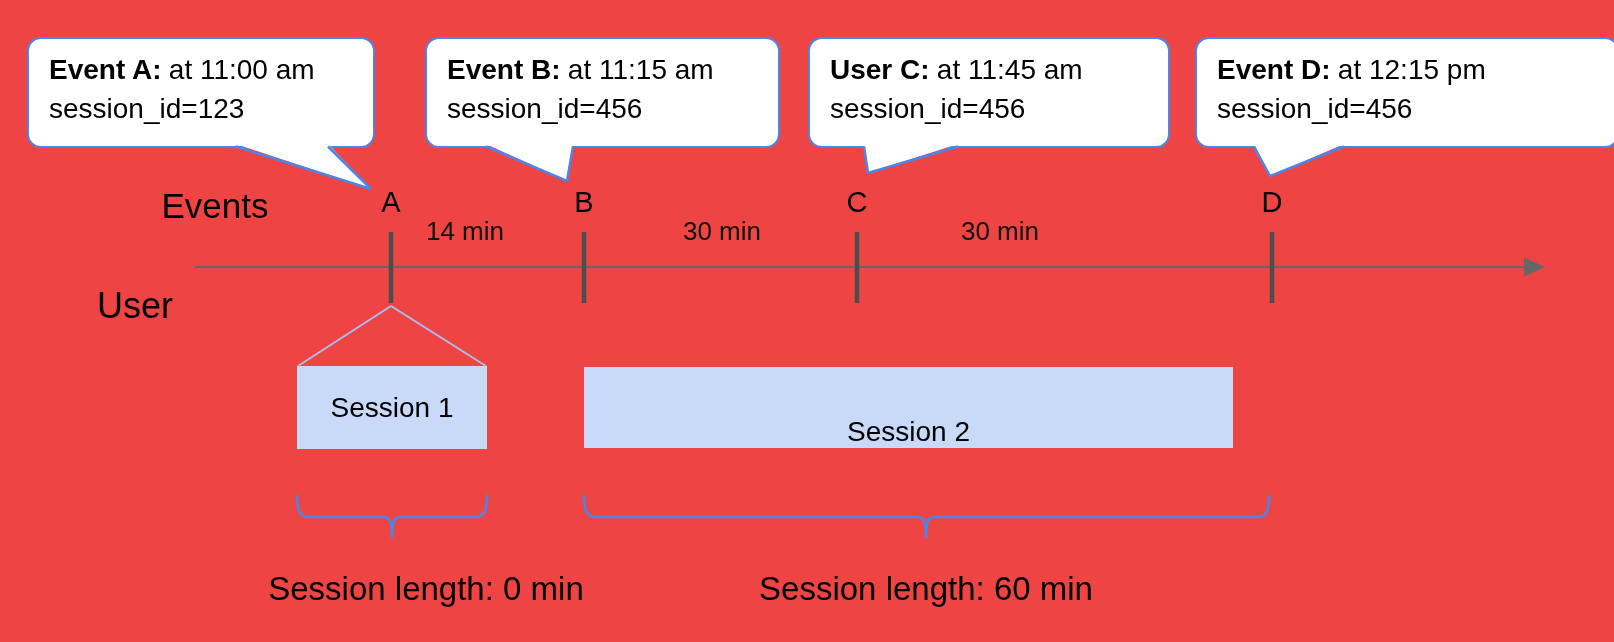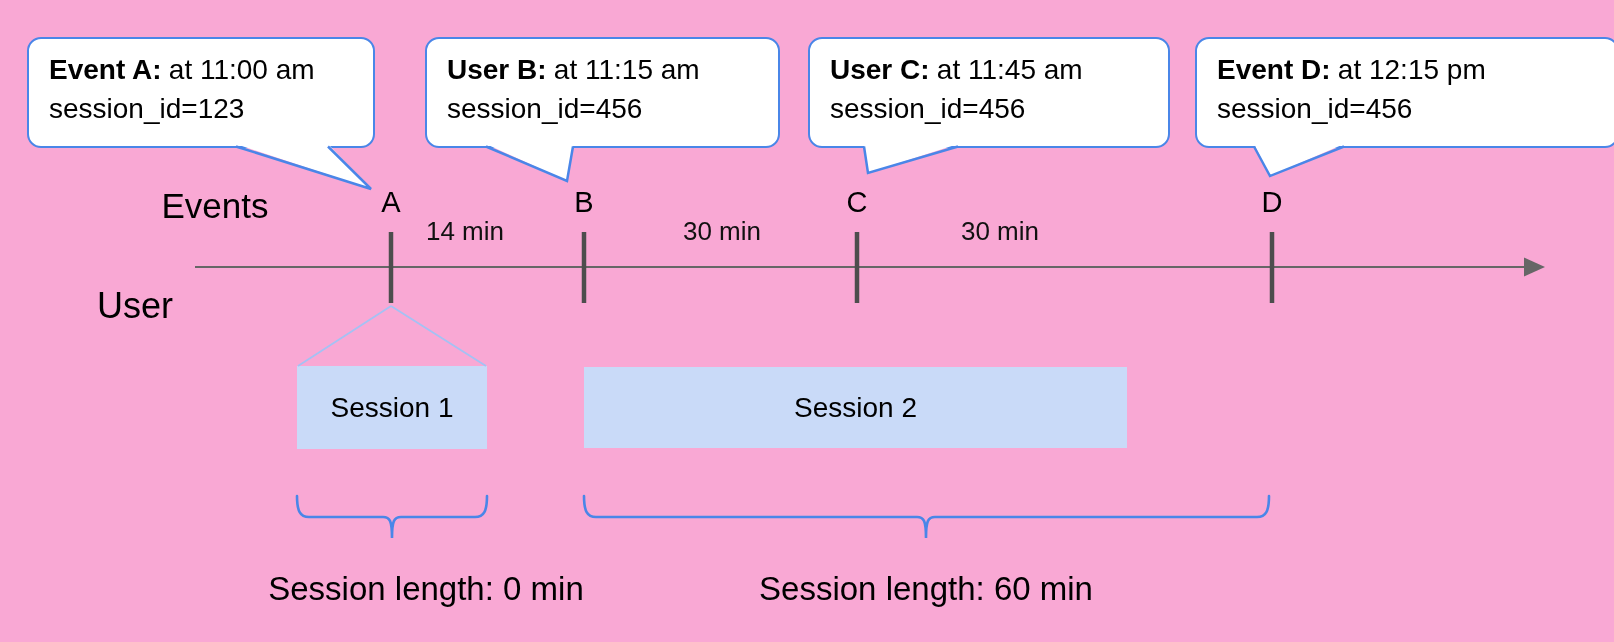--- a/index.html
+++ b/index.html
@@ -1,20 +1,20 @@
 <!DOCTYPE html>
 <html><head>
 <meta charset="utf-8">
 <style>
   html, body { margin: 0; padding: 0; background: #ffffff; }
   #canvas {
     position: relative;
     width: 1614px;
     height: 642px;
-    background: #f9a8d4;
+    background: #ef4444;
     font-family: "Liberation Sans", sans-serif;
     color: #000000;
     overflow: hidden;
     text-decoration: underline;
   }
 
   
   .bubble {
     position: absolute;
     top: 37px;
@@ -53,39 +53,39 @@
   .session-box {
     position: absolute;
     background: #c9daf8;
     display: flex;
     align-items: center;
     justify-content: center;
     font-size: 28px;
     z-index: 1;
   }
   .session-1 { left: 297px; top: 366px; width: 190px; height: 83px; }
-  .session-2 { left: 584px; top: 367px; width: 543px; height: 81px; }
+  .session-2 { left: 584px; top: 367px; width: 649px; height: 81px; align-items: flex-end; }
 
   
   .length-label { position: absolute; top: 570px; width: 420px; text-align: center; font-size: 33px; }
   .length-1 { left: 216px; }
   .length-2 { left: 716px; }
 </style>
 </head>
 <body>
 
 <div id="canvas">
 
   <div class="bubble" style="left:27px; width:348px;">
     <div><span class="b-title">Event A:</span><span class="b-detail">at 11:00 am</span></div>
     <div>session_id=123</div>
   </div>
 
   <div class="bubble" style="left:425px; width:355px;">
-    <div><span class="b-title">User B:</span><span class="b-detail">at 11:15 am</span></div>
+    <div><span class="b-title">Event B:</span><span class="b-detail">at 11:15 am</span></div>
     <div>session_id=456</div>
   </div>
 
   <div class="bubble" style="left:808px; width:362px;">
     <div><span class="b-title">User C:</span><span class="b-detail">at 11:45 am</span></div>
     <div>session_id=456</div>
   </div>
 
   <div class="bubble" style="left:1195px; width:424px;">
     <div><span class="b-title">Event D:</span><span class="b-detail">at 12:15 pm</span></div>

